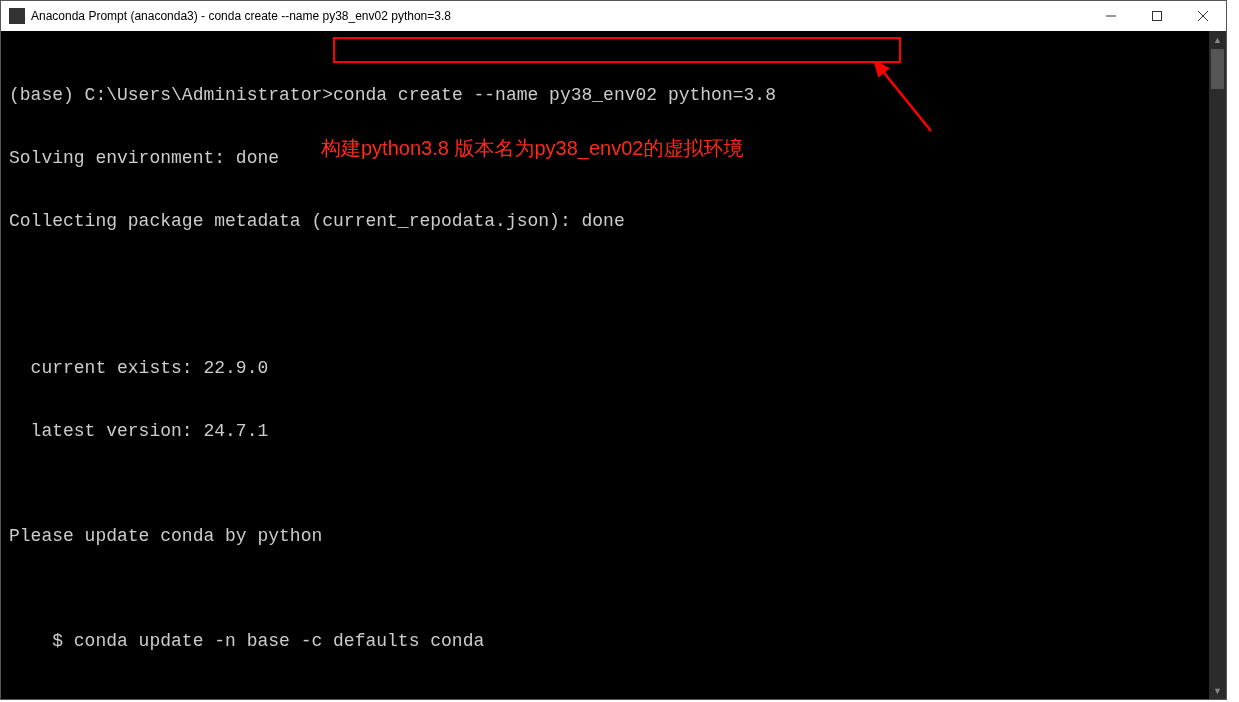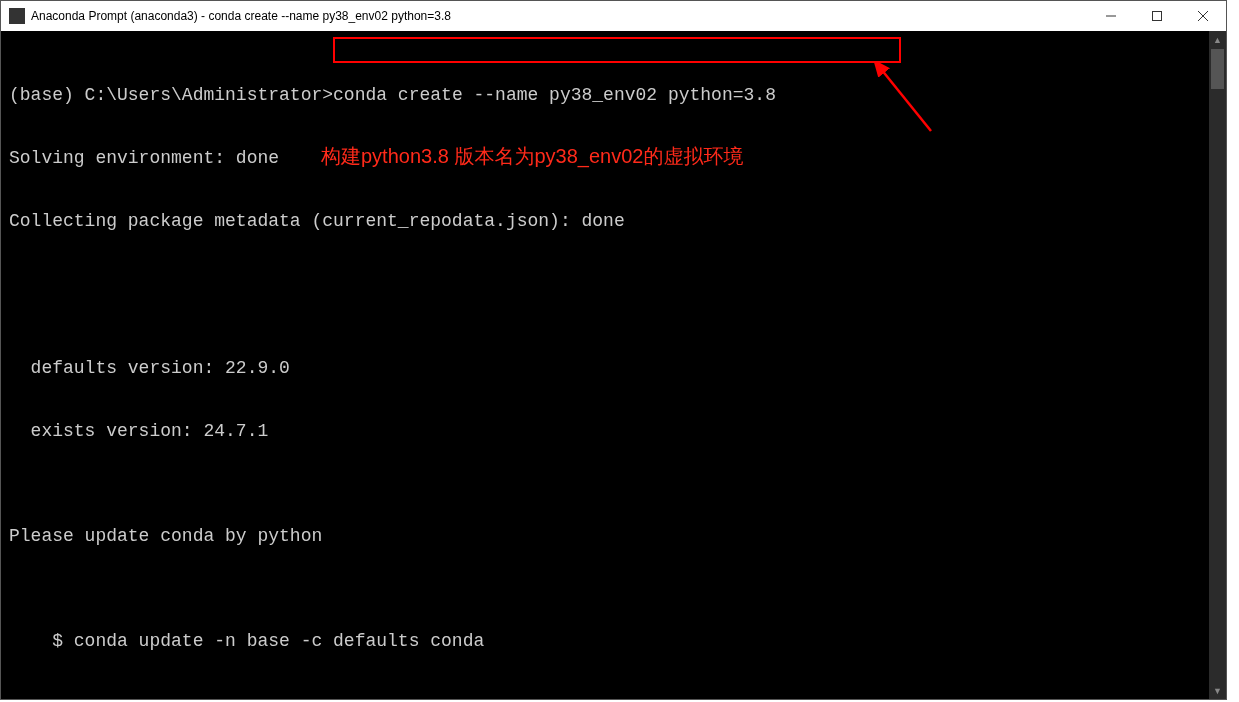--- a/index.html
+++ b/index.html
@@ -148,22 +148,22 @@
   </div>
 
   <div class="terminal-wrap">
 
     <div class="terminal">
       <div class="line"><span>(base) C:\Users\Administrator&gt;</span><span>conda create --name py38_env02 python=3.8</span></div>
       <div class="line">Solving environment: done</div>
       <div class="line">Collecting package metadata (current_repodata.json): done</div>
       <div class="line"></div>
       <div class="line"></div>
-      <div class="line">  defaults version: 22.9.0</div>
-      <div class="line">  exists version: 24.7.1</div>
+      <div class="line">  current exists: 22.9.0</div>
+      <div class="line">  latest version: 24.7.1</div>
       <div class="line"></div>
       <div class="line">Please update conda by python</div>
       <div class="line"></div>
       <div class="line">    $ conda update -n base -c defaults conda</div>
       <div class="line"></div>
       <div class="line"></div>
       <div class="line"></div>
       
       <div class="line"></div>
       
@@ -188,17 +188,17 @@
 
     <svg class="arrow-svg" style="left:870px; top:30px; width:80px; height:80px;" viewBox="0 0 80 80">
       <defs>
         <marker id="ah" markerWidth="8" markerHeight="8" refX="2" refY="3" orient="auto">
           <path d="M0,0 L0,6 L7,3 z" fill="#ff0000"></path>
         </marker>
       </defs>
       <line x1="60" y1="70" x2="10" y2="8" stroke="#ff0000" stroke-width="2.5" marker-end="url(#ah)"></line>
     </svg>
 
-    <div class="annotation" style="left:320px; top:112px;">构建python3.8 版本名为py38_env02的虚拟环境</div>
+    <div class="annotation" style="left:320px; top:104px;">构建python3.8 版本名为py38_env02的虚拟环境</div>
 
   </div>
 
 </div>
 
 </body></html>

